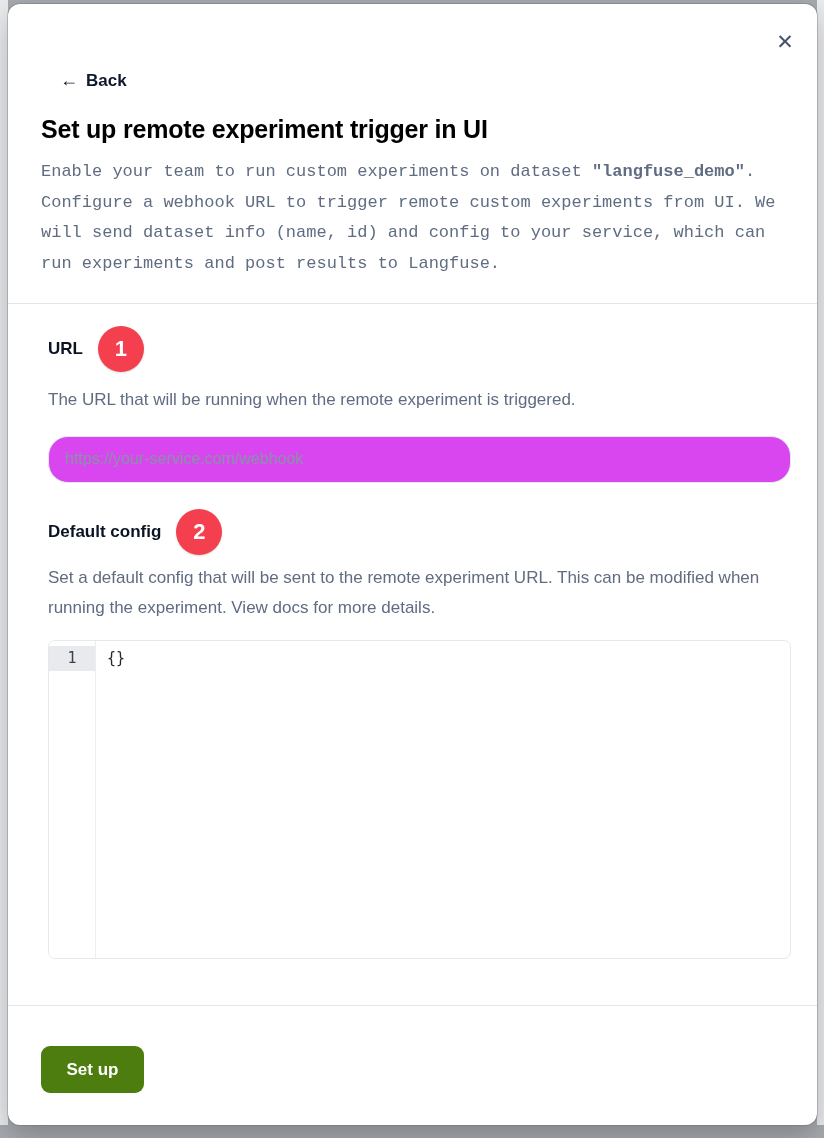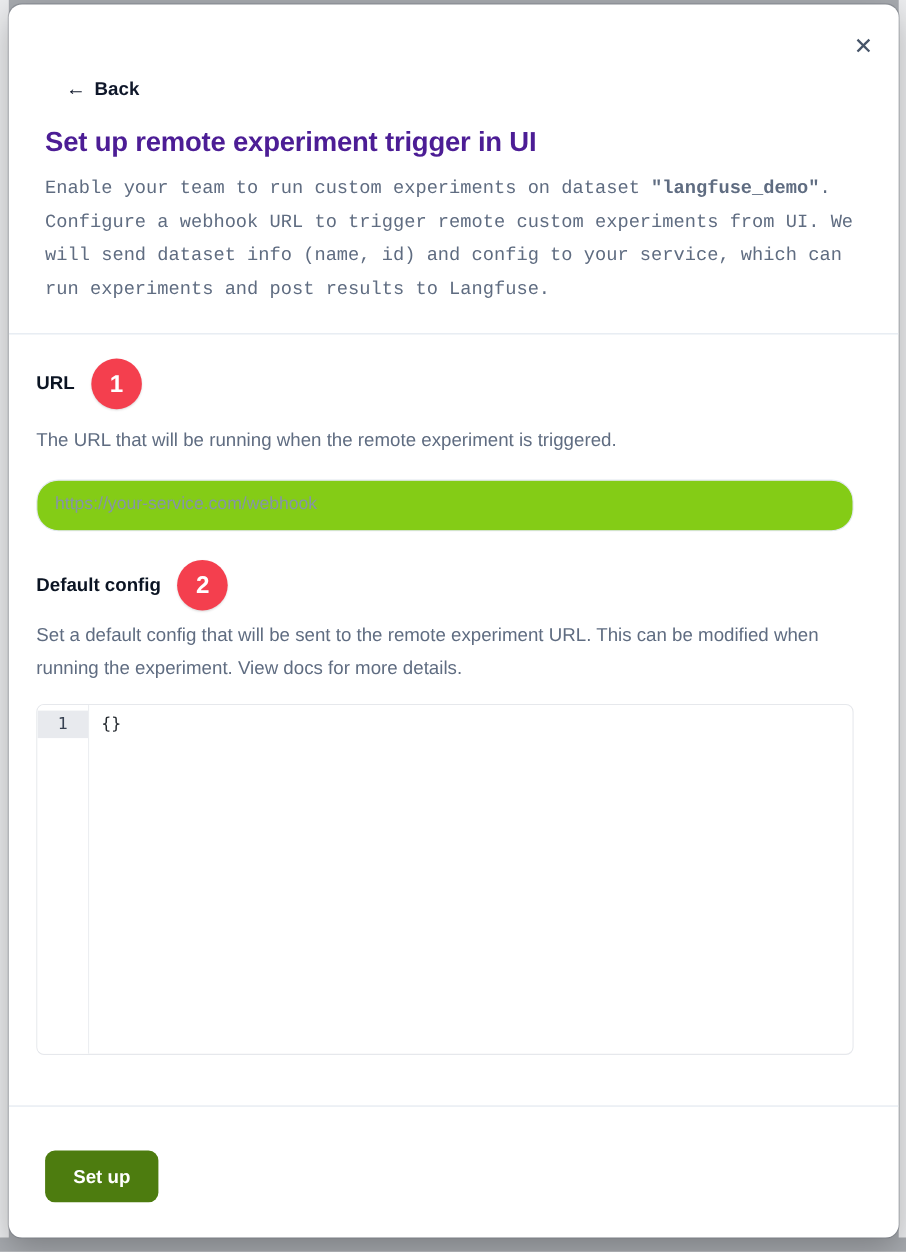--- a/index.html
+++ b/index.html
@@ -42,34 +42,34 @@
     margin: 66px 33px 0 52px;
     display: inline-flex; align-items: center; gap: 8px;
     font-size: 17px; font-weight: 700; color: #0f172a;
     text-decoration: none; cursor: pointer;
     align-self: flex-start;
   }
   .back-link .arrow { font-size: 18px; font-weight: 400; }
 
   .modal-title {
     margin: 24px 33px 0 33px;
-    font-size: 25px; font-weight: 700; color: #4c1d95;
+    font-size: 25px; font-weight: 700; color: #000000;
     letter-spacing: -0.2px;
   }
   .modal-desc {
     margin: 13px 33px 0 33px;
     width: 745px;
     font-size: 17px; line-height: 30.5px; color: #5f6c81; font-family: Liberation Mono, monospace;
   }
   .modal-desc b { color: #5f6c81; font-weight: 700; }
 
   .divider { border: none; border-top: 1px solid #dfe6ee; margin: 0; }
   .divider.top { margin-top: 24px; }
 
-  .form-body { padding: 0 25px; flex: 1; }
+  .form-body { padding: 0 40px; flex: 1; }
 
   .field-label-row {
     display: flex; align-items: center; gap: 15px;
     margin-top: 22px; height: 46px;
   }
   .field-label {
     font-size: 17px; font-weight: 700; color: #0b1423;
   }
   .step-badge {
     width: 46px; height: 46px; border-radius: 50%;
@@ -83,21 +83,21 @@
     font-size: 17px; line-height: 30.5px; color: #5f6c81;
     width: 745px;
   }
   .url-input {
     margin-top: 20px;
     width: 743px; height: 47px;
     border: 1px solid #e2e8f0; border-radius: 20px;
     padding: 0 16px;
     font-size: 16px; color: #0f172a;
     font-family: "Liberation Sans", "DejaVu Sans", sans-serif;
-    outline: none; background: #84cc16;
+    outline: none; background: #d946ef;
   }
   .url-input::placeholder { color: #8694a7; opacity: 1; }
 
   .config-row { margin-top: 26px; }
   .config-help { margin-top: 8px; }
 
   .code-editor {
     margin-top: 16px;
     width: 743px; height: 319px;
     border: 1px solid #e6e8ec; border-radius: 7px;

